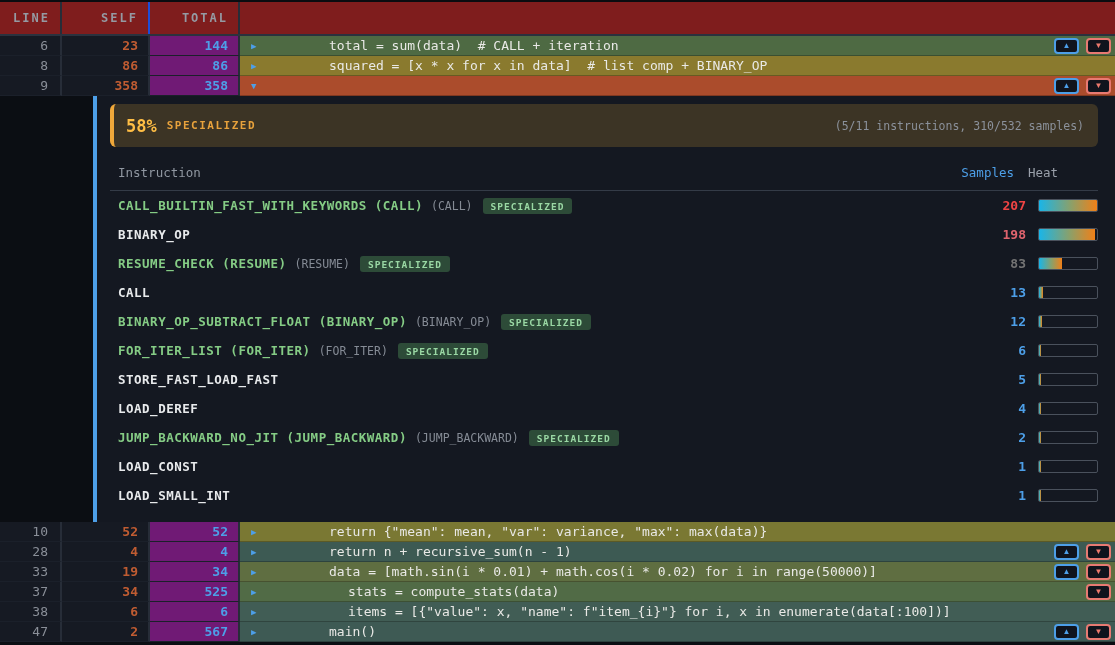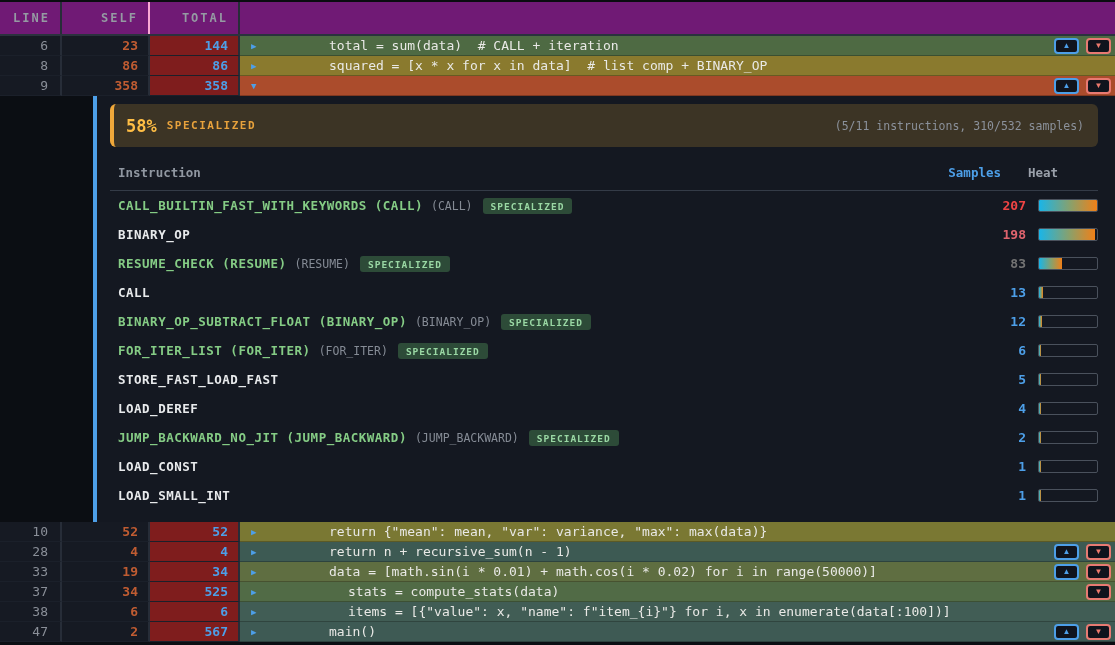--- a/index.html
+++ b/index.html
@@ -1,36 +1,36 @@
 <!DOCTYPE html>
 <html><head>
 <meta charset="utf-8">
 <style>
   * { margin:0; padding:0; box-sizing:border-box; }
   html,body { width:1115px; height:645px; overflow:hidden; }
   body { background:#10141c; font-family:"DejaVu Sans Mono","Liberation Mono",monospace; }
   .app { width:1115px; height:645px; background:#10141c; }
 
   
-  .thead { display:flex; height:36px; background:#701a75; border-top:2px solid #0a0c10;
+  .thead { display:flex; height:36px; background:#7f1d1d; border-top:2px solid #0a0c10;
            border-bottom:2px solid #2b323e; align-items:center; font-size:12px; font-weight:bold;
            letter-spacing:2px; color:#959aa3; }
   .th { padding:0 10px; }
   .col-line  { width:62px;  text-align:right; border-right:2px solid #272d38; height:100%; display:flex; align-items:center; justify-content:flex-end; }
-  .col-self  { width:88px;  text-align:right; border-right:2px solid #f9a8d4; height:100%; display:flex; align-items:center; justify-content:flex-end; }
+  .col-self  { width:88px;  text-align:right; border-right:2px solid #1d4ed8; height:100%; display:flex; align-items:center; justify-content:flex-end; }
   .col-total { width:90px;  text-align:right; border-right:2px solid #272d38; height:100%; display:flex; align-items:center; justify-content:flex-end; }
   .col-code  { flex:1; height:100%; display:flex; align-items:center; }
 
   .crow { display:flex; height:20px; font-size:13px; }
   .cell { display:flex; align-items:center; }
   .c-line  { width:62px; justify-content:flex-end; padding-right:12px; background:#161a23;
              border-right:2px solid #272d38; color:#8a8f98; border-bottom:1px solid #1b202a; }
   .c-self  { width:88px; justify-content:flex-end; padding-right:10px; background:#161a23;
              border-right:2px solid #272d38; color:#c05c32; font-weight:bold; border-bottom:1px solid #1b202a; }
-  .c-total { width:90px; justify-content:flex-end; padding-right:10px; background:#7f1d1d;
+  .c-total { width:90px; justify-content:flex-end; padding-right:10px; background:#701a75;
              border-right:2px solid #272d38; color:#4d9fe8; font-weight:bold; border-bottom:1px solid #1b202a; }
   .c-code  { flex:1; position:relative; color:#e9e9e6; border-bottom:1px solid rgba(0,0,0,0.25); cursor:pointer; }
   .arrow { position:absolute; left:11px; top:50%; transform:translateY(-50%); color:#4d9fe8; font-size:9px; line-height:1; }
   pre.code { font-family:inherit; font-size:13px; padding-left:89px; white-space:pre; color:#e9e9e6; }
   pre.code.ind { padding-left:108px; }
   .btns { position:absolute; right:4px; top:50%; transform:translateY(-50%); display:flex; gap:7px; }
   .btn { width:25px; height:16px; background:#10141d; border-radius:4px; font-size:8px; line-height:1;
          display:flex; align-items:center; justify-content:center; cursor:pointer; padding:0; }
   .btn.up   { border:2px solid #4d9fe8; color:#4d9fe8; }
   .btn.down { border:2px solid #e87a72; color:#ed7a6e; }
@@ -41,21 +41,21 @@
   .accent { width:4px; background:#4d9fe8; }
   .exp-content { flex:1; background:#141821; padding:8px 17px 0 13px; }
 
   .banner { height:43px; background:#3c3425; border-left:4px solid #f0a83a; border-radius:6px;
             display:flex; align-items:center; padding:0 14px 0 12px; }
   .pct { color:#ffbe45; font-size:17px; font-weight:bold; }
   .pct-label { color:#e8a23c; font-size:11px; font-weight:bold; letter-spacing:1.5px; margin-left:10px; }
   .banner-detail { margin-left:auto; color:#8b919b; font-size:11.5px; }
 
   .ihead { display:flex; align-items:center; height:28px; margin-top:16px; padding-bottom:8px;
-           border-bottom:1px solid #343b47; font-size:12.5px; font-weight:bold;gap:13px; }
+           border-bottom:1px solid #343b47; font-size:12.5px; font-weight:normal; }
   .ihead .h-instr { color:#9097a1; padding-left:8px; }
   .ihead .h-spacer { flex:1; }
   .ihead .h-samples { color:#4d9fe8; }
   .ihead .h-heat { color:#9aa0aa; width:72px; margin-left:12px; padding-left:2px; }
 
   .irow { display:flex; align-items:center; height:29px; font-size:12.5px; }
   .iname { font-weight:bold; color:#e8eaec; padding-left:8px; letter-spacing:0.5px; }
   .iname.spec { color:#85cc85; }
   .igen { color:#858b95; font-size:11.5px; margin-left:8px; }
   .ibadge { background:#2d4b38; color:#9ad8a4; font-size:9.5px; font-weight:bold; letter-spacing:1px;

